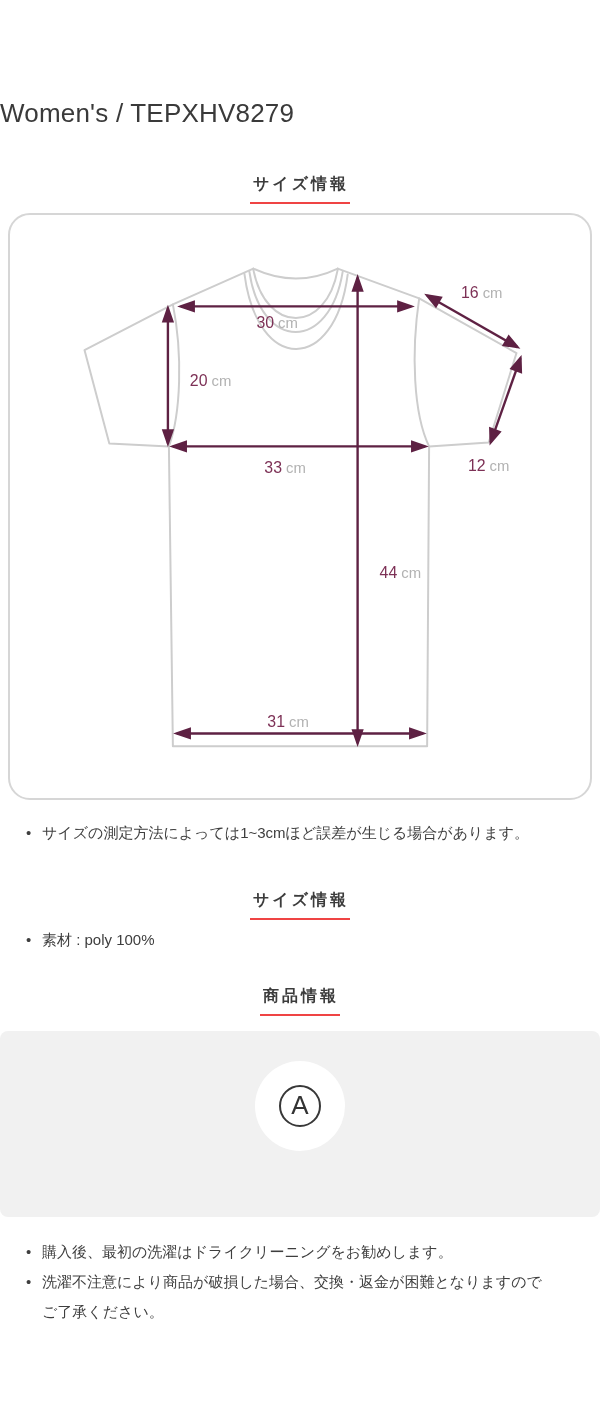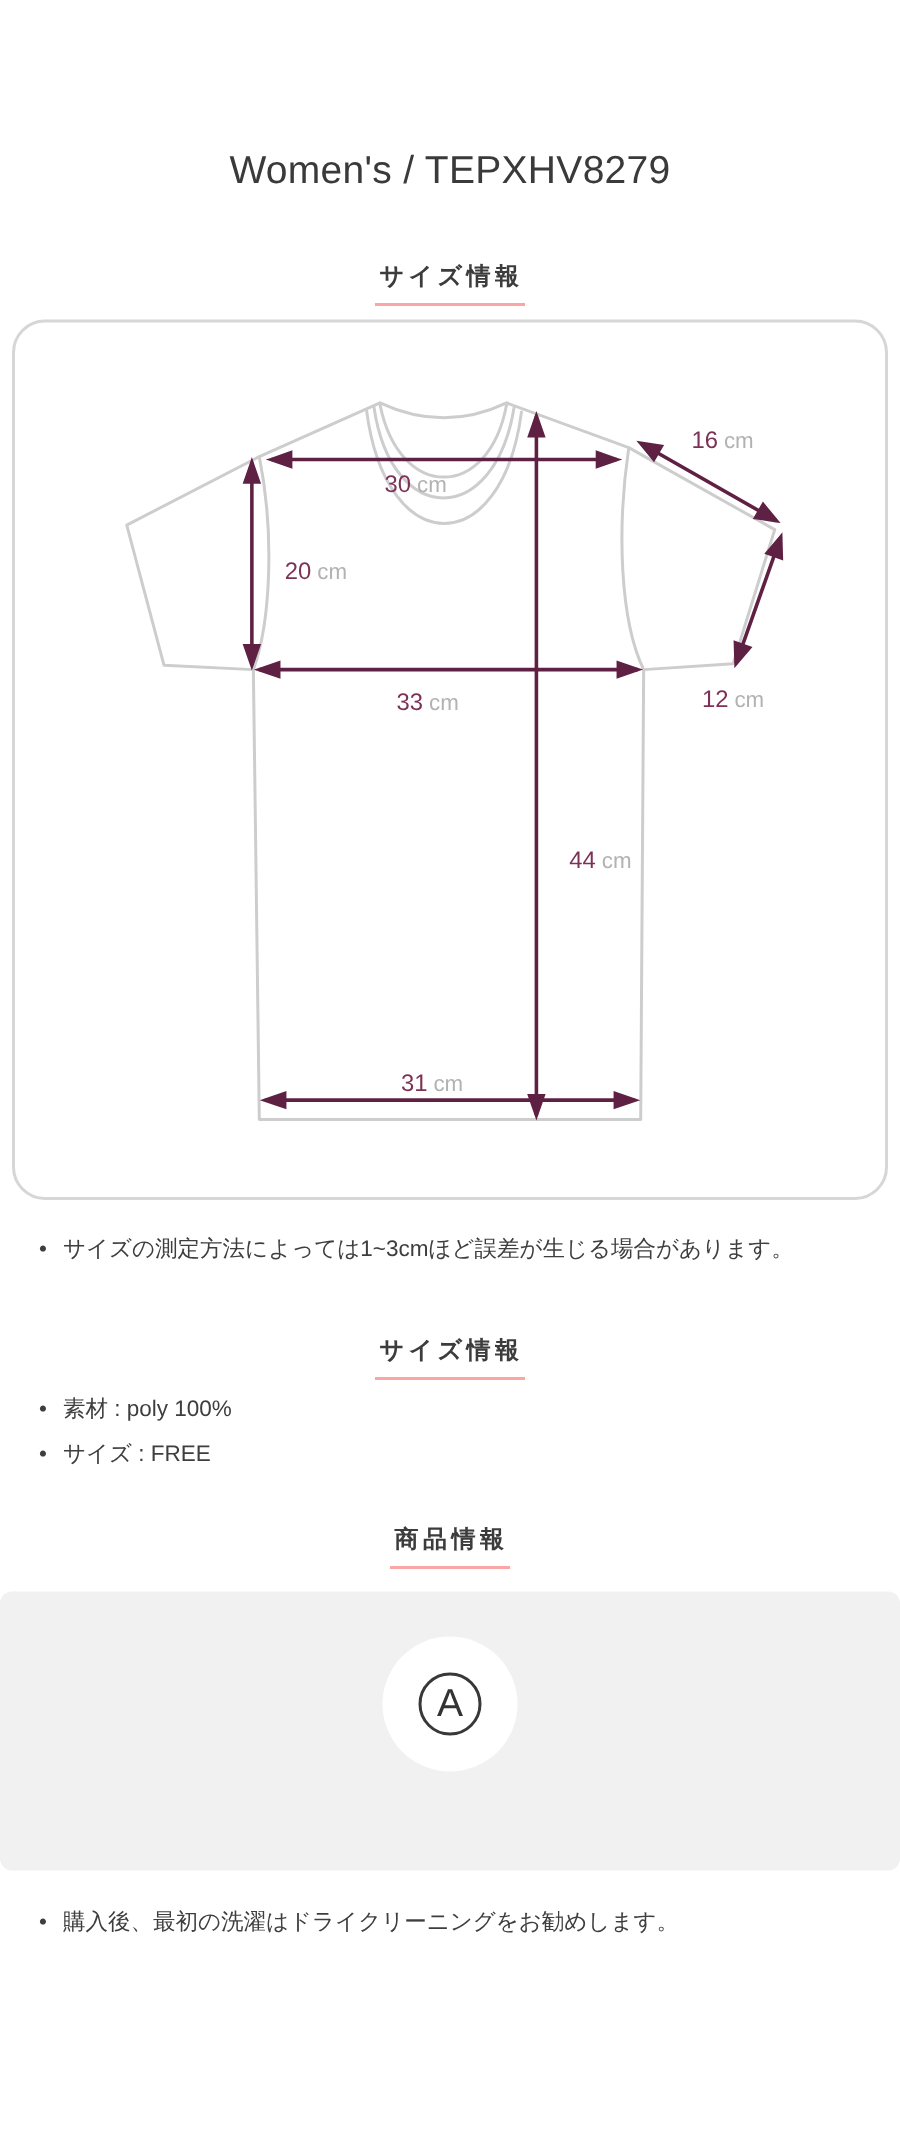--- a/index.html
+++ b/index.html
@@ -4,30 +4,30 @@
 <style>
   html,body{margin:0;padding:0;background:#ffffff;}
   body{
     width:600px;height:1420px;overflow:hidden;
     font-family:"Liberation Sans","DejaVu Sans",sans-serif;
     color:#3c3c3c;
     -webkit-font-smoothing:antialiased;
   }
   .page-title{
     margin:0;padding-top:98px;
-    text-align:center;
+    text-align:left;
     font-size:26px;font-weight:500;color:#3a3a3a;
     letter-spacing:0.2px;
   }
   .section-heading-wrap{display:table;margin:45px auto 0;}
   .section-heading{
     font-size:16px;font-weight:700;color:#3c3c3c;
     letter-spacing:3px;
     padding:0 1px 7px 3px;
-    border-bottom:2px solid #fca5a5;
+    border-bottom:2px solid #ef4444;
     white-space:nowrap;
   }
   .diagram-box{
     margin:9px 8px 0;
     height:583px;
     border:2px solid #d6d6d6;
     border-radius:22px;
     position:relative;
     overflow:hidden;
   }
@@ -154,28 +154,28 @@
 <ul class="bullets">
   <li>サイズの測定方法によっては1~3cmほど誤差が生じる場合があります。</li>
 </ul>
 
 <div class="section-heading-wrap spec-heading-wrap">
   <div class="section-heading">サイズ情報</div>
 </div>
 
 <ul class="bullets spec-list">
   <li>素材 : poly 100%</li>
-  <li>サイズ : FREE</li>
 </ul>
 
 <div class="section-heading-wrap product-heading-wrap">
   <div class="section-heading">商品情報</div>
 </div>
 
 <div class="care-panel">
   <div class="care-symbol-circle">
     <div class="care-symbol-inner">A</div>
   </div>
 </div>
 
 <ul class="bullets care-list">
   <li>購入後、最初の洗濯はドライクリーニングをお勧めします。</li>
+  <li>洗濯不注意により商品が破損した場合、交換・返金が困難となりますのでご了承ください。</li>
 </ul>
 
 </body></html>

